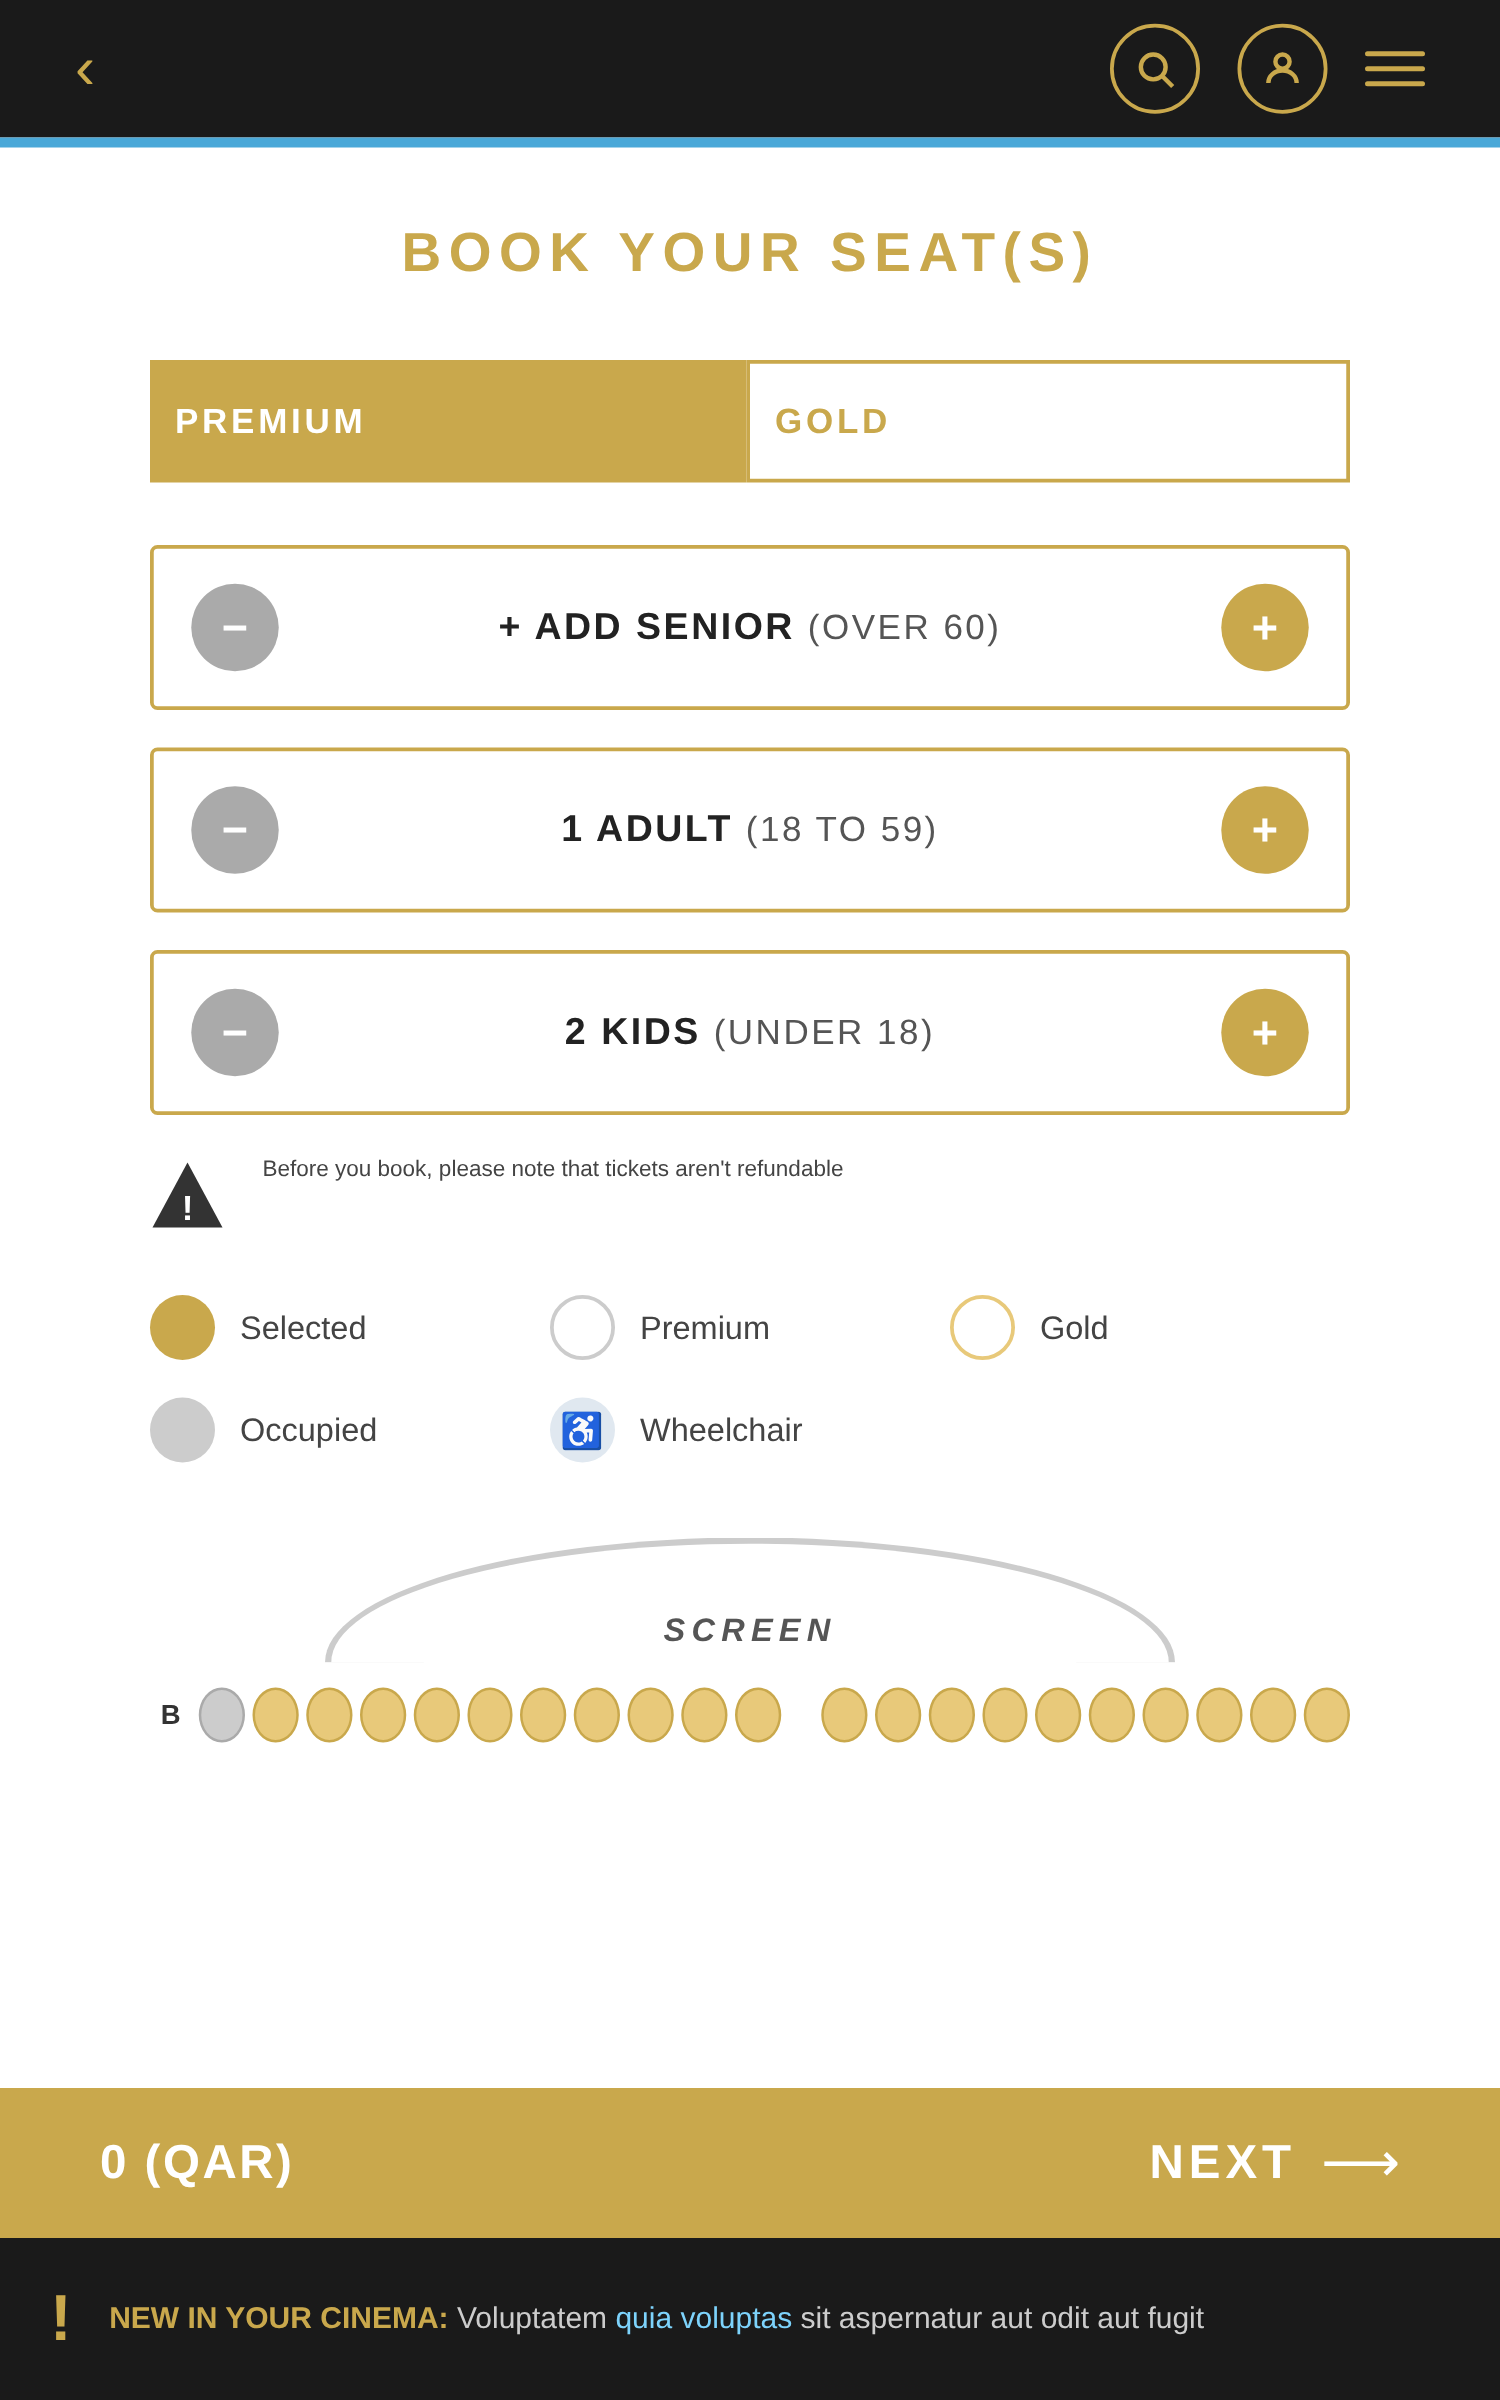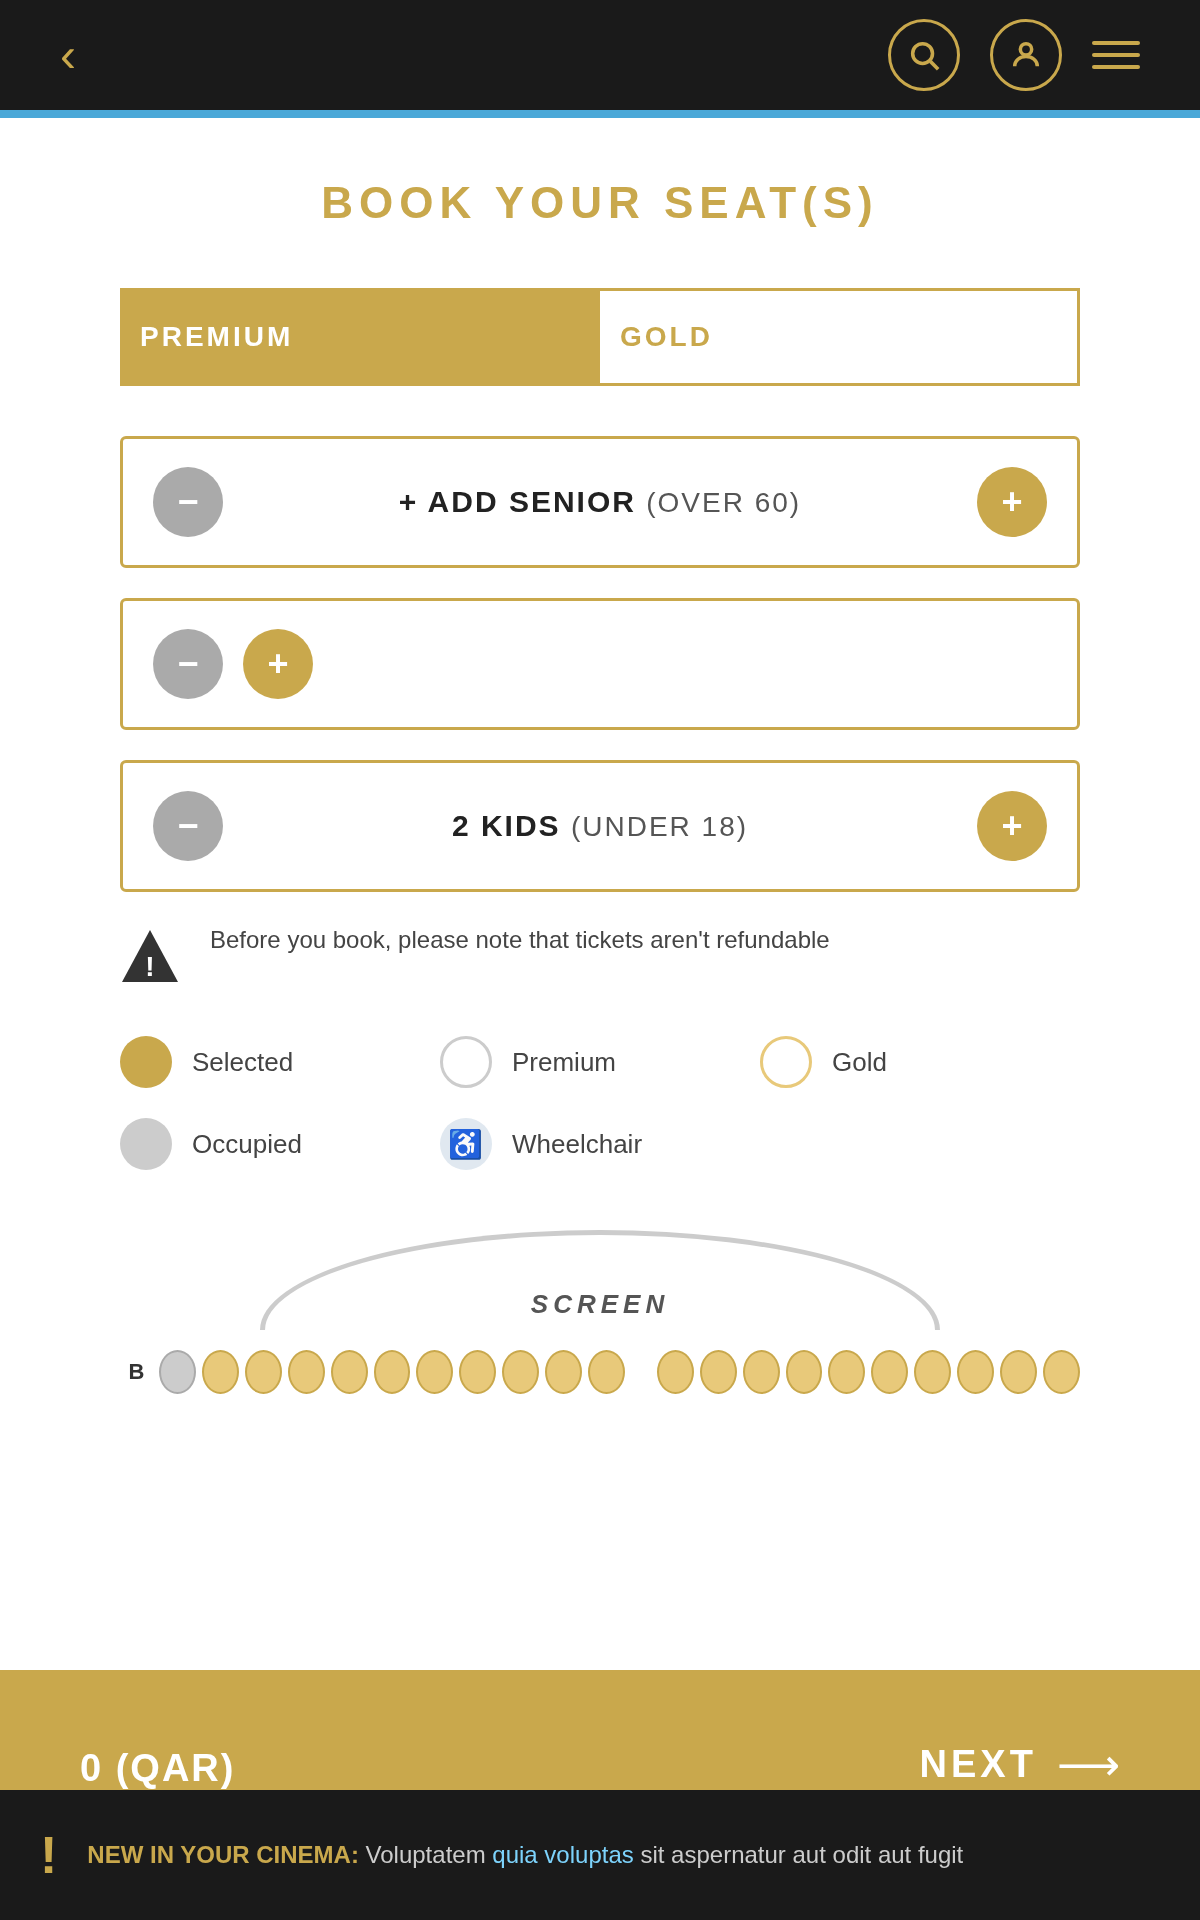--- a/index.html
+++ b/index.html
@@ -158,21 +158,21 @@
       margin: 20px 0 50px;
     }
     .warning-icon {
       width: 60px;
       height: 60px;
       flex-shrink: 0;
       margin-top: 4px;
     }
     .warning-text {
       color: #444;
-      font-size: 24px;
+      font-size: 18px;
       line-height: 1.5;
     }
 
     
     .legend {
       display: grid;
       grid-template-columns: 1fr 1fr 1fr;
       row-gap: 30px;
       margin-bottom: 60px;
     }
@@ -261,21 +261,21 @@
 
     
     .bottom-bar {
       position: fixed;
       bottom: 130px;
       left: 0;
       width: 1200px;
       height: 120px;
       background: #c9a84c;
       display: flex;
-      align-items: flex-end;
+      align-items: center;
       justify-content: space-between;
       padding: 0 80px;
     }
     .bottom-price {
       color: #fff;
       font-size: 38px;
       font-weight: 700;
       letter-spacing: 2px;
     }
     .bottom-next {
@@ -365,20 +365,25 @@
     <button class="ticket-btn minus">−</button>
     <div class="ticket-label">
       <span>+ ADD SENIOR</span>
       <span class="range"> (OVER 60)</span>
     </div>
     <button class="ticket-btn plus">+</button>
   </div>
 
   <div class="ticket-row">
     <button class="ticket-btn minus">−</button>
+    <div class="ticket-label">
+      <span class="count">1 </span>
+      <span>ADULT</span>
+      <span class="range"> (18 TO 59)</span>
+    </div>
     <button class="ticket-btn plus">+</button>
   </div>
 
   <div class="ticket-row">
     <button class="ticket-btn minus">−</button>
     <div class="ticket-label">
       <span class="count">2 </span>
       <span>KIDS</span>
       <span class="range"> (UNDER 18)</span>
     </div>

